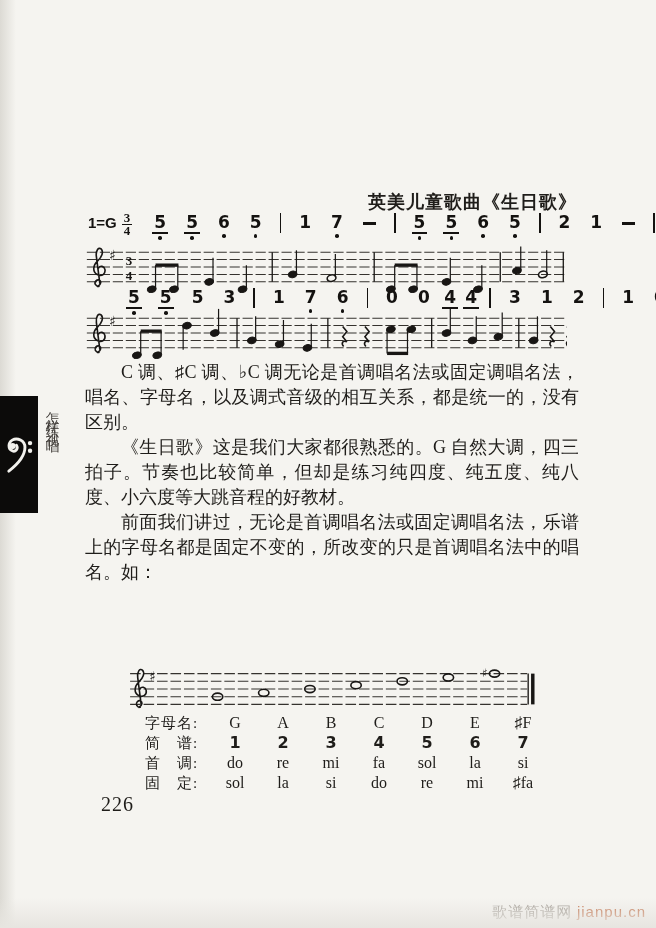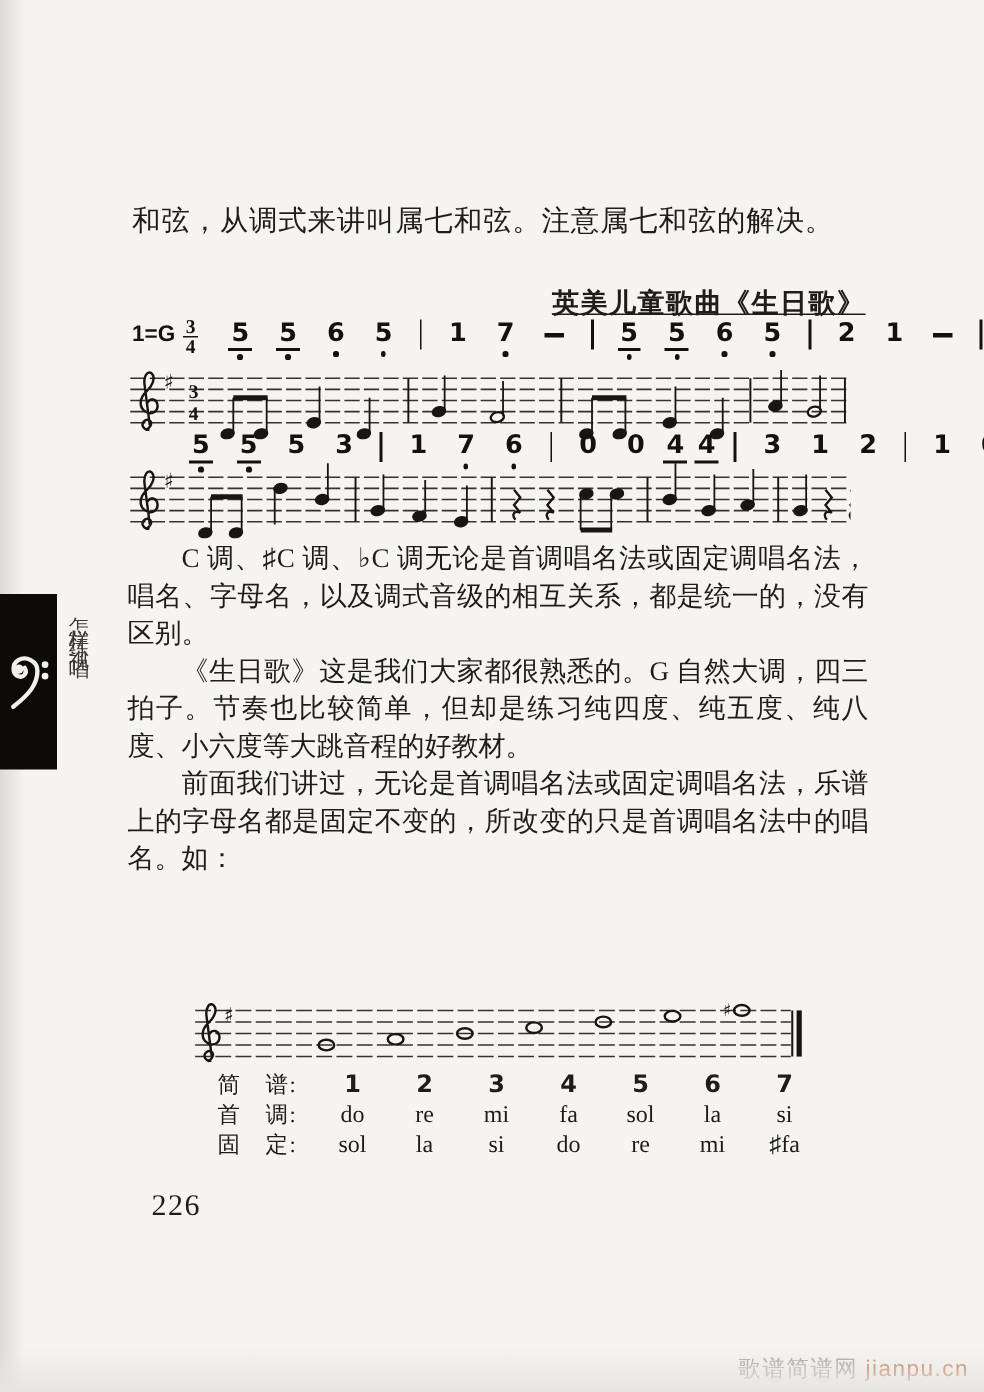--- a/index.html
+++ b/index.html
@@ -6,21 +6,21 @@
   .page{position:relative;width:656px;height:928px;background:#f5f4f0;overflow:hidden;
         font-family:"Liberation Serif","DejaVu Serif",serif;color:#1f1d1a;}
   .page::before{content:"";position:absolute;left:0;top:0;bottom:0;width:16px;
         background:linear-gradient(90deg,#dcdad4,rgba(245,244,240,0));pointer-events:none;}
   .page::after{content:"";position:absolute;left:0;right:0;bottom:0;height:30px;
         background:linear-gradient(0deg,#e7e5e0,rgba(245,244,240,0));pointer-events:none;}
 
   .intro{position:absolute;left:88px;top:134px;width:492px;font-size:19px;letter-spacing:.5px;}
   .ex-no{position:absolute;left:0;top:163px;width:100%;text-align:center;font-size:20px;}
   .credit{position:absolute;left:85px;top:190px;width:492px;text-align:right;
-          font-size:18px;font-weight:bold;letter-spacing:1px;text-decoration:underline;}
+          font-size:18px;font-weight:bold;letter-spacing:1px;}
 
   
   .jp-line{position:absolute;display:flex;align-items:flex-start;
            font-family:"DejaVu Sans",sans-serif;font-weight:bold;font-size:17px;color:#141210;}
   .jp-key{font-family:Liberation Sans, sans-serif;font-size:15px;font-weight:bold;
           line-height:22px;margin-right:3px;}
   .jp-meter{display:flex;flex-direction:column;align-items:center;
             font-family:"Liberation Serif",serif;font-size:13px;line-height:12px;
             font-weight:bold;margin:0 12px 0 2px;}
   .jp-meter .mt{border-bottom:1.3px solid #141210;padding:0 2px;}
@@ -54,21 +54,20 @@
   .pageno{position:absolute;left:101px;top:793px;font-size:20px;letter-spacing:1px;}
   .watermark{position:absolute;right:10px;bottom:6px;font-size:15px;letter-spacing:1px;}
   .wm-site{color:#a39d96;}
   .wm-url{color:#c2704a;font-family:"Liberation Sans",sans-serif;}
 </style>
 </head>
 <body>
 
 <div class="page">
 
-  <div class="intro">和弦，从调式来讲叫属七和弦。注意属七和弦的解决。</div>
   <div class="credit">英美儿童歌曲《生日歌》</div>
 
   <div class="jp-line" style="left:88px;top:212px;">
     <span class="jp-key">1=G</span>
     <span class="jp-meter">
       <span class="mt">3</span>
       <span>4</span>
     </span>
     <span id="jp1" style="display:flex;">
         <span class="jp-t">
@@ -352,20 +351,30 @@
         <ellipse cx="237" cy="22" rx="5.4" ry="3.7" fill="none" stroke="#181614" stroke-width="1.7"></ellipse>
         <ellipse cx="285" cy="18" rx="5.4" ry="3.7" fill="none" stroke="#181614" stroke-width="1.7"></ellipse>
         <ellipse cx="333" cy="14" rx="5.4" ry="3.7" fill="none" stroke="#181614" stroke-width="1.7"></ellipse>
         <text x="368" y="14" font-size="12" font-family="&quot;DejaVu Sans&quot;,sans-serif" fill="#181614">♯</text>
         <ellipse cx="381" cy="10" rx="5.4" ry="3.7" fill="none" stroke="#181614" stroke-width="1.7"></ellipse>
         <line x1="416" y1="10" x2="416" y2="42" stroke="#181614" stroke-width="1.4"></line>
         <rect x="419" y="10" width="3.6" height="32" fill="#181614"></rect>
       </svg></div>
 
   <div class="ex-table" id="extable">
+      <div class="ex-row">
+        <span class="ex-lbl">字母名:</span>
+        <span class="ex-cell">G</span>
+        <span class="ex-cell">A</span>
+        <span class="ex-cell">B</span>
+        <span class="ex-cell">C</span>
+        <span class="ex-cell">D</span>
+        <span class="ex-cell">E</span>
+        <span class="ex-cell">♯F</span>
+      </div>
       <div class="ex-row bold">
         <span class="ex-lbl">简　谱:</span>
         <span class="ex-cell">1</span>
         <span class="ex-cell">2</span>
         <span class="ex-cell">3</span>
         <span class="ex-cell">4</span>
         <span class="ex-cell">5</span>
         <span class="ex-cell">6</span>
         <span class="ex-cell">7</span>
       </div>

